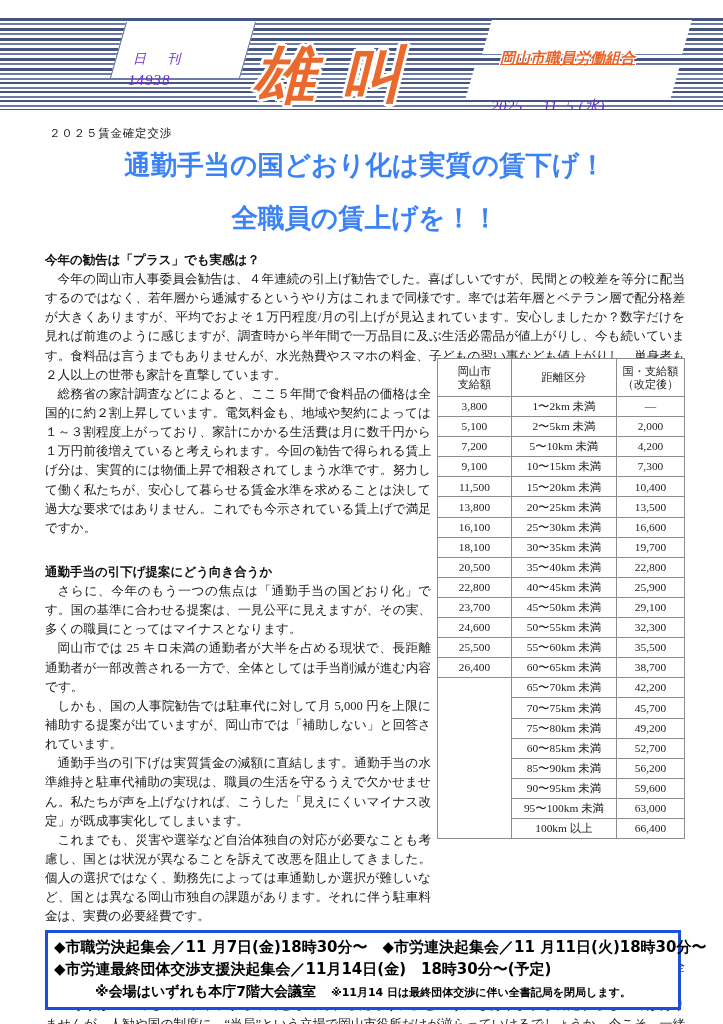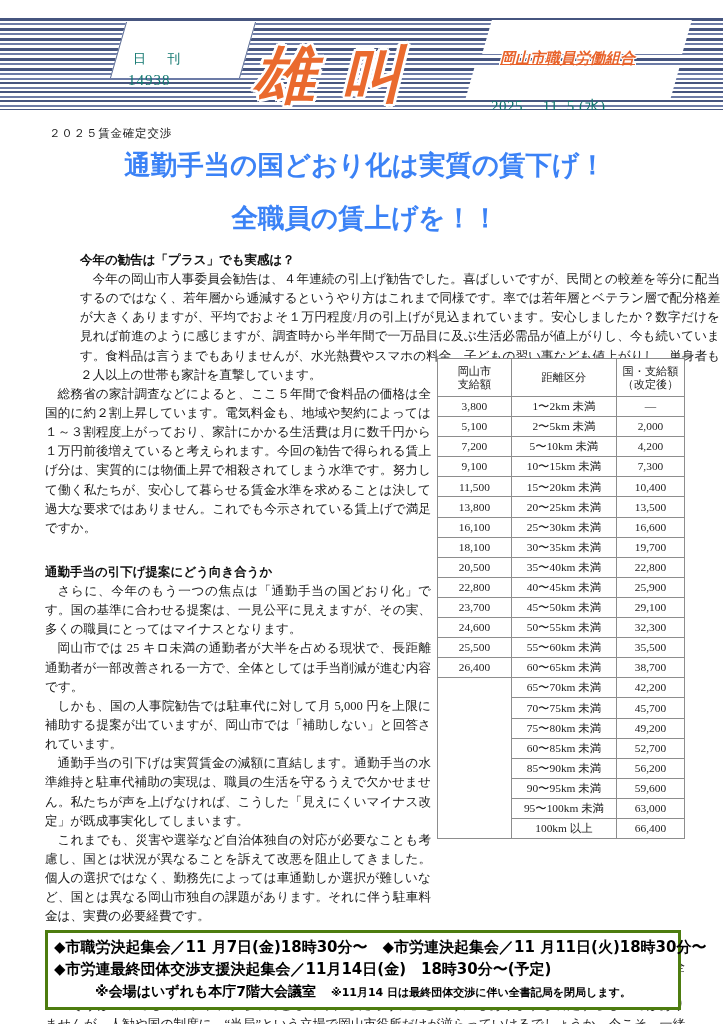--- a/index.html
+++ b/index.html
@@ -70,22 +70,23 @@
   .mh-box-union {
     left: 487px; top: 2px; width: 200px; height: 34px;
   }
   .mh-box-date {
     left: 470px; top: 48px; width: 205px; height: 34px;
   }
   .mh-text {
     position: absolute;
     z-index: 6;
     font-family: "Liberation Serif", serif;
-    color: #0f766e;
+    color: #6d28d9;
     white-space: nowrap;
+    font-style: italic;
   }
   .mh-daily-label {
     left: 133px; top: 32px;
     font-size: 13px;
     letter-spacing: 9px;
   }
   .mh-daily-num {
     left: 128px; top: 54px;
     font-size: 15px;
     letter-spacing: 1px;
@@ -161,21 +162,21 @@
   }
   .para {
     font-family: "Liberation Serif", serif;
     font-size: 12.6px;
     line-height: 1.52;
     text-align: justify;
     text-justify: inter-character;
     text-indent: 1em;
     margin: 0;
   }
-  .block-top { margin-top: 16px; margin-left: 35px; }
+  .block-top { margin-top: 16px; }
 
   
   .full { width: 640px; }
   
   .leftcol {
     width: 386px;
   }
 
   
   .fare-table {
@@ -207,21 +208,21 @@
   .fare-table .c3 { width: 68px; }
   .fare-table td.empty { border-left: 1px solid #8d8d8d; border-right: 1px solid #8d8d8d; border-top: none; border-bottom: none; }
   .fare-table td.empty.last { border-bottom: 1px solid #8d8d8d; }
 
   
   .notice {
     position: absolute;
     left: 45px;
     top: 930px;
     width: 636px;
-    border: 3px solid #4d7c0f;
+    border: 3px solid #1d4ed8;
     padding: 4px 6px 6px 6px;
     box-sizing: border-box;
     background: #fff;
   }
   .notice-line {
     font-family: "DejaVu Sans", sans-serif;
     font-weight: bold;
     font-size: 15px;
     line-height: 1.46;
     white-space: nowrap;

